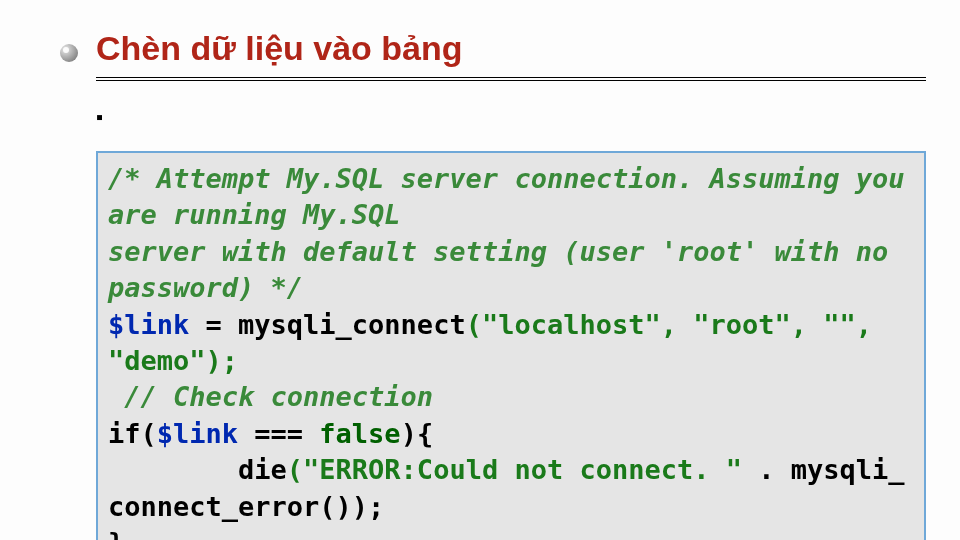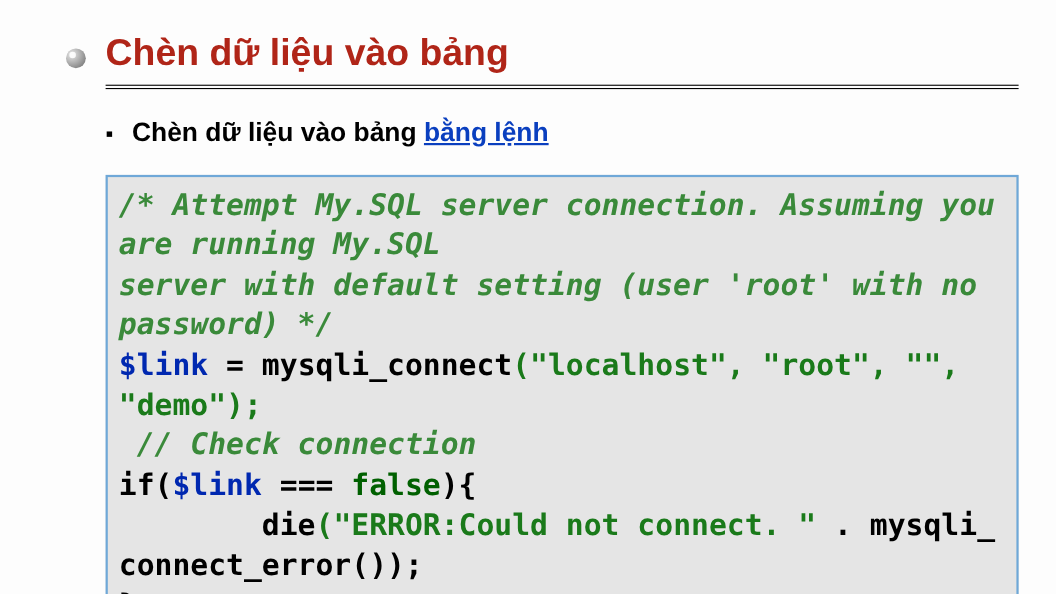--- a/index.html
+++ b/index.html
@@ -91,23 +91,20 @@
 <body>
 
 <div class="slide">
   <span class="bullet-dot"></span>
 
   <div class="title">Chèn dữ liệu vào bảng</div>
   <div class="title-underline"></div>
 
   <div class="sub-row">
     <span class="sub-bullet">▪</span>
-    <span>
-      <span>Chèn dữ liệu vào bảng </span><span class="sub-link">bằng lệnh</span>
-    </span>
   </div>
 
   <div class="code-box"><span class="c-comment">/* Attempt My.SQL server connection. Assuming you are running My.SQL</span>
 <span class="c-comment">server with default setting (user 'root' with no password) */</span>
 <span class="c-var">$link</span><span class="c-op"> = </span><span class="c-func">mysqli_connect</span><span class="c-str">("localhost", "root", "", "demo");</span>
 <span class="c-comment"> // Check connection</span>
 <span class="c-plain">if(</span><span class="c-var">$link</span><span class="c-op"> === </span><span class="c-kw">false</span><span class="c-plain">){</span>
 <span class="c-plain">        </span><span class="c-func">die</span><span class="c-str">("ERROR:Could not connect. "</span><span class="c-op"> . </span><span class="c-func">mysqli_connect_error());</span>
 <span class="c-plain">}</span></div>
 </div>

